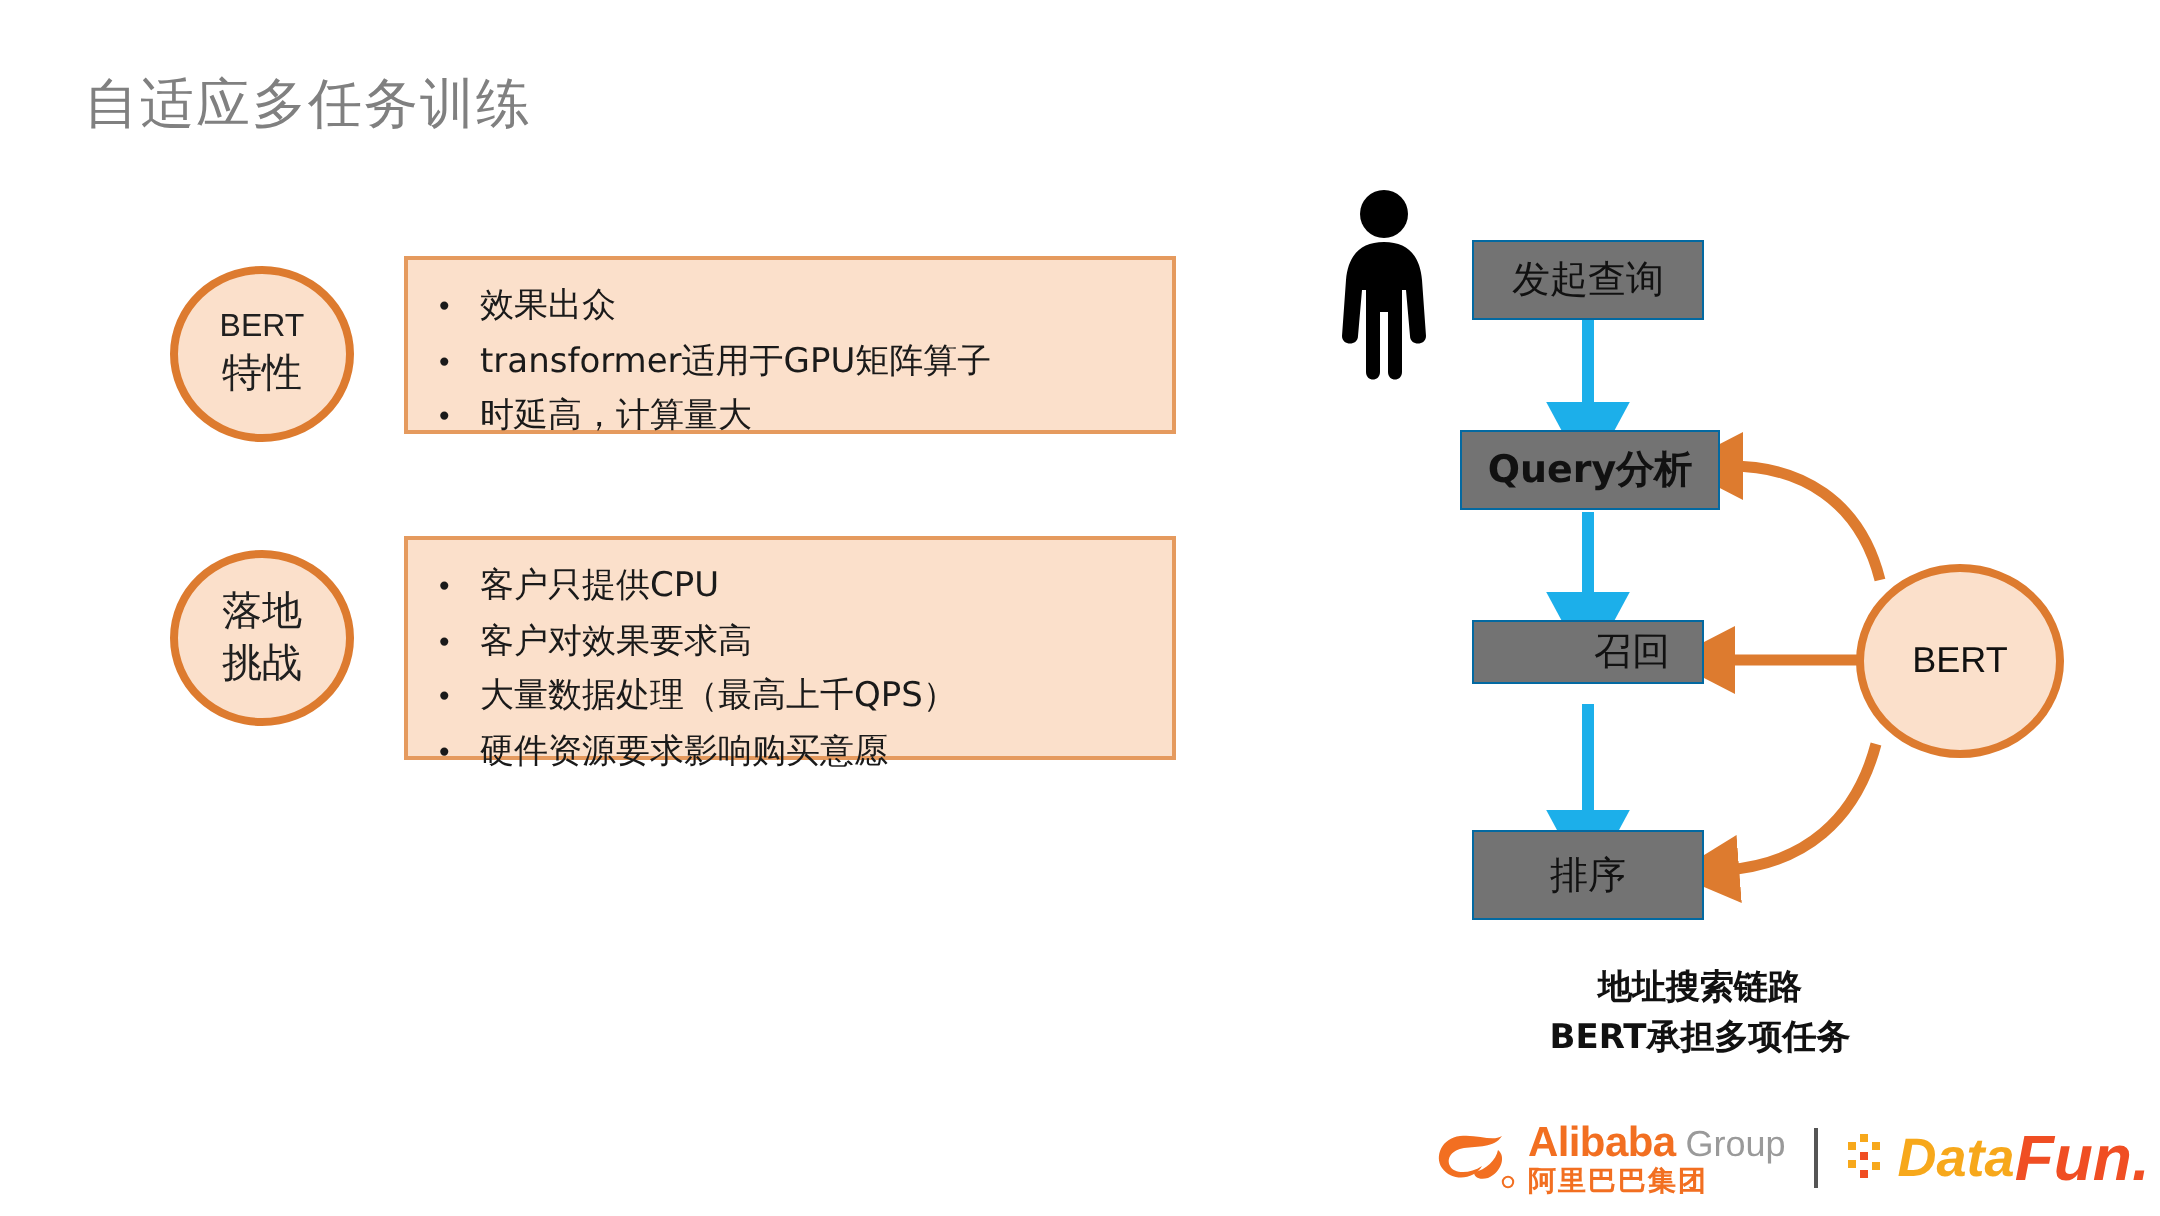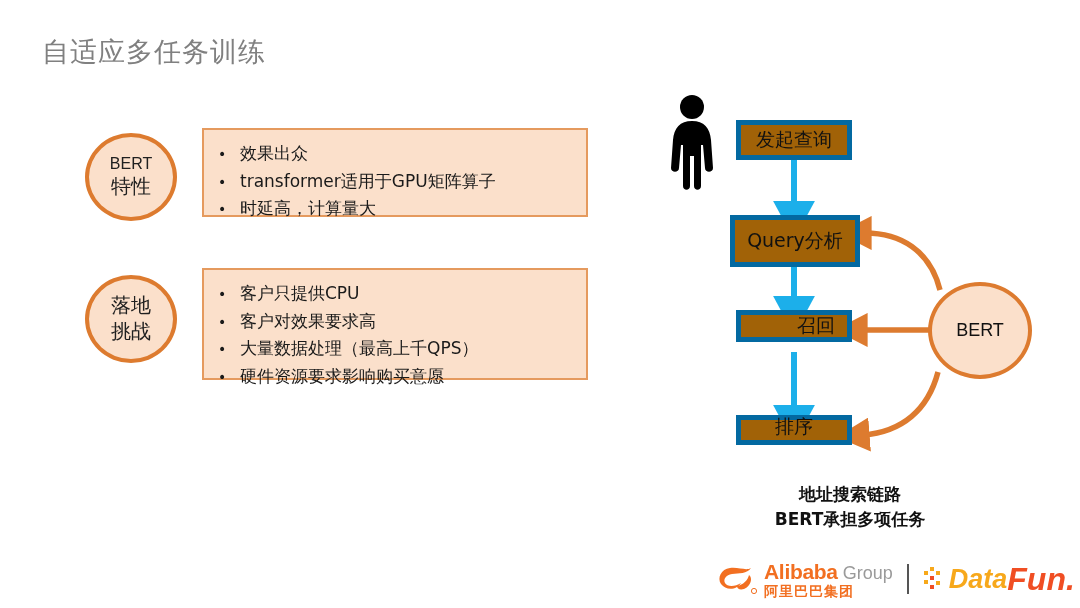--- a/index.html
+++ b/index.html
@@ -99,22 +99,22 @@
   #flow {
     position: absolute;
     left: 660px;
     top: 90px;
     width: 420px;
     height: 400px;
   }
   #flow svg { position: absolute; left: 0; top: 0; }
   .flow-box {
     position: absolute;
-    border: 5px solid #0369a1;
-    background: #a16207;
+    border: 1px solid #0369a1;
+    background: #737373;
     box-sizing: border-box;
     display: flex;
     align-items: center;
     justify-content: center;
     font-size: 19px;
     color: #111111;
     font-family: "DejaVu Sans", "Liberation Sans", sans-serif;
     white-space: nowrap;
   }
   .flow-circle {
@@ -241,27 +241,27 @@
         <circle cx="32" cy="17" r="12"></circle>
         <path d="M 32 31 C 20 31 14 38 13 50 L 11 78 C 11 83 19 83 19 78 L 21 55 L 23 55 L 23 96
                  C 23 101 30 101 30 96 L 30 66 L 34 66 L 34 96 C 34 101 41 101 41 96 L 41 55
                  L 43 55 L 45 78 C 45 83 53 83 53 78 L 51 50 C 50 38 44 31 32 31 Z"></path>
       </g>
     </svg>
 
     <div class="flow-box" style="left:76px; top:30px; width:116px; height:40px;">
       <span>发起查询</span>
     </div>
-    <div class="flow-box" style="left:70px; top:125px; width:130px; height:52px;">
+    <div class="flow-box" style="left:70px; top:125px; width:130px; height:40px;font-weight:bold;">
       <span>Query分析</span>
     </div>
     <div class="flow-box" style="left:76px; top:220px; width:116px; height:32px;padding-left:44px;">
       <span>召回</span>
     </div>
-    <div class="flow-box" style="left:76px; top:325px; width:116px; height:30px;align-items:flex-end;">
+    <div class="flow-box" style="left:76px; top:325px; width:116px; height:45px;">
       <span>排序</span>
     </div>
     <div class="flow-circle" style="left:268px; top:192px; width:104px; height:97px;">
       <span>BERT</span>
     </div>
   </div>
 
   <div id="flow-caption">
     <div>地址搜索链路</div>
     <div>BERT承担多项任务</div>

